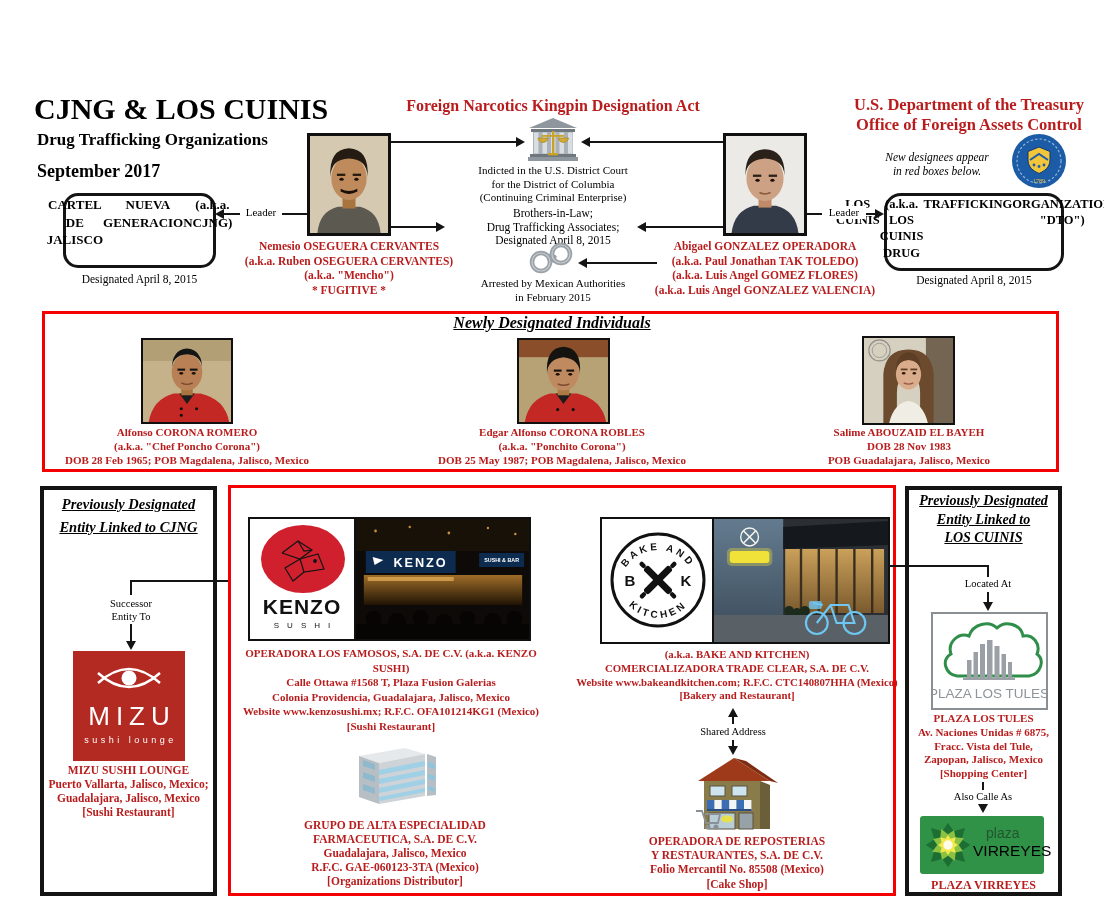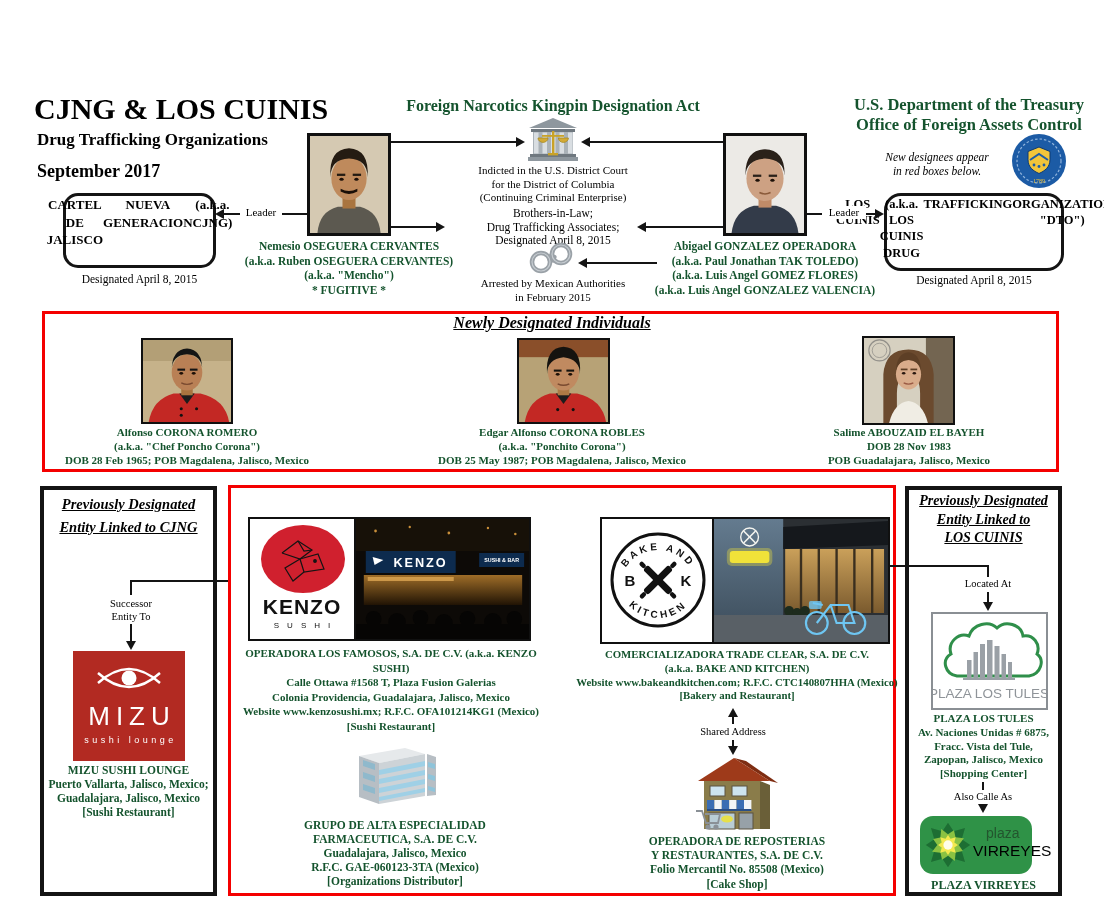--- a/index.html
+++ b/index.html
@@ -1,21 +1,21 @@
 <!DOCTYPE html>
 <html><head>
 <meta charset="utf-8">
 <style>
   * { margin:0; padding:0; box-sizing:border-box; }
   body { background:#ffffff; font-family:"Liberation Serif", serif; }
   #canvas { position:relative; width:1104px; height:916px; background:#fff; overflow:hidden; }
   .abs  { position:absolute; }
   .b    { font-weight:bold; }
   .ctr  { text-align:center; }
-  .cap  { position:absolute; text-align:center; font-weight:bold; color:#14532d; }
+  .cap  { position:absolute; text-align:center; font-weight:bold; color:#b91c1c; }
   .txt  { position:absolute; text-align:center; color:#000; }
   .hline{ position:absolute; height:2px; background:#141414; }
   .vline{ position:absolute; width:2px; background:#141414; }
   .arr-r{ position:absolute; width:0; height:0; border-top:5px solid transparent; border-bottom:5px solid transparent; border-left:9px solid #141414; }
   .arr-l{ position:absolute; width:0; height:0; border-top:5px solid transparent; border-bottom:5px solid transparent; border-right:9px solid #141414; }
   .arr-d{ position:absolute; width:0; height:0; border-left:5px solid transparent; border-right:5px solid transparent; border-top:9px solid #141414; }
   .arr-u{ position:absolute; width:0; height:0; border-left:5px solid transparent; border-right:5px solid transparent; border-bottom:9px solid #141414; }
   .lab  { position:absolute; text-align:center; background:#fff; font-size:10.5px; line-height:12.5px; color:#000; }
   .orgbox{ position:absolute; border:3px solid #141414; border-radius:15px; display:flex; flex-direction:row; justify-content:center; text-align:center; font-weight:bold; background:#fff; }
   .photo{ position:absolute; border:3px solid #101010; overflow:hidden; background:#ccc; }
@@ -441,22 +441,22 @@
       <g fill="none" stroke="#6ec6f2" stroke-width="2.2">
         <circle cx="104" cy="104" r="11"></circle>
         <circle cx="142" cy="104" r="11"></circle>
         <polyline points="104,104 118,86 136,86 142,104 124,104 118,86"></polyline>
         <line x1="100" y1="84" x2="110" y2="86"></line>
       </g>
       <rect x="96" y="82" width="13" height="8" rx="2" fill="#6ec6f2" opacity="0.8"></rect>
     </svg>
   </div>
   <div class="cap" style="left:575px;top:648px;width:324px;font-size:10.8px;line-height:13.8px;">
+    <div>(a.k.a. BAKE AND KITCHEN)</div>
     <div>COMERCIALIZADORA TRADE CLEAR, S.A. DE C.V.</div>
-    <div>(a.k.a. BAKE AND KITCHEN)</div>
     <div>Website www.bakeandkitchen.com; R.F.C. CTC140807HHA (Mexico)</div>
     <div>[Bakery and Restaurant]</div>
   </div>
 
   <div class="arr-u" style="left:728px;top:708px;"></div>
   <div class="vline" style="left:732px;top:717px;height:7px;"></div>
   <div class="lab" style="left:695px;top:726px;width:76px;">Shared Address</div>
   <div class="vline" style="left:732px;top:740px;height:6px;"></div>
   <div class="arr-d" style="left:728px;top:746px;"></div>
 
@@ -528,21 +528,21 @@
     <div>Av. Naciones Unidas # 6875,</div>
     <div>Fracc. Vista del Tule,</div>
     <div>Zapopan, Jalisco, Mexico</div>
     <div>[Shopping Center]</div>
   </div>
 
   <div class="vline" style="left:982px;top:782px;height:8px;"></div>
   <div class="lab" style="left:941px;top:791px;width:84px;">Also Calle As</div>
   <div class="arr-d" style="left:978px;top:804px;"></div>
 
-  <div class="abs" style="left:920px;top:816px;width:112px;height:58px;background:#2f9247;border-radius:13px;">
+  <div class="abs" style="left:920px;top:816px;width:124px;height:58px;background:#2f9247;border-radius:3px;">
     <svg viewBox="0 0 54 54" width="50" height="50" style="position:absolute;left:3px;top:4px;">
       <polygon points="51,27 41.8,33.1 45.4,45.4 33.1,41.8 27,51 20.9,41.8 8.6,45.4 12.2,33.1 3,27 12.2,20.9 8.6,8.6 20.9,12.2 27,3 33.1,12.2 45.4,8.6 41.8,20.9" fill="#1d6e33"></polygon>
       <polygon transform="rotate(22 27 27)" points="44.3,27 37.7,31.4 40.2,40.2 31.4,37.7 27,44.3 22.6,37.7 13.8,40.2 16.3,31.4 9.7,27 16.3,22.6 13.8,13.8 22.6,16.3 27,9.7 31.4,16.3 40.2,13.8 37.7,22.6" fill="#8bc242"></polygon>
       <polygon points="37.8,27 33.8,29.7 35.3,35.3 29.7,33.8 27,37.8 24.3,33.8 18.7,35.3 20.2,29.7 16.2,27 20.2,24.3 18.7,18.7 24.3,20.2 27,16.2 29.7,20.2 35.3,18.7 33.8,24.3" fill="#f3e94e"></polygon>
       <circle cx="27" cy="27" r="5" fill="#fffde8"></circle>
     </svg>
     <div class="abs" style="left:66px;top:9px;font-family:'Liberation Sans',sans-serif;font-size:14px;color:#23552e;">plaza</div>
     <div class="abs" style="left:53px;top:26px;font-family:'Liberation Sans',sans-serif;font-size:15.5px;color:#000000;">VIRREYES</div>
   </div>
   <div class="cap" style="left:905px;top:878px;width:157px;font-size:12px;">PLAZA VIRREYES</div>

